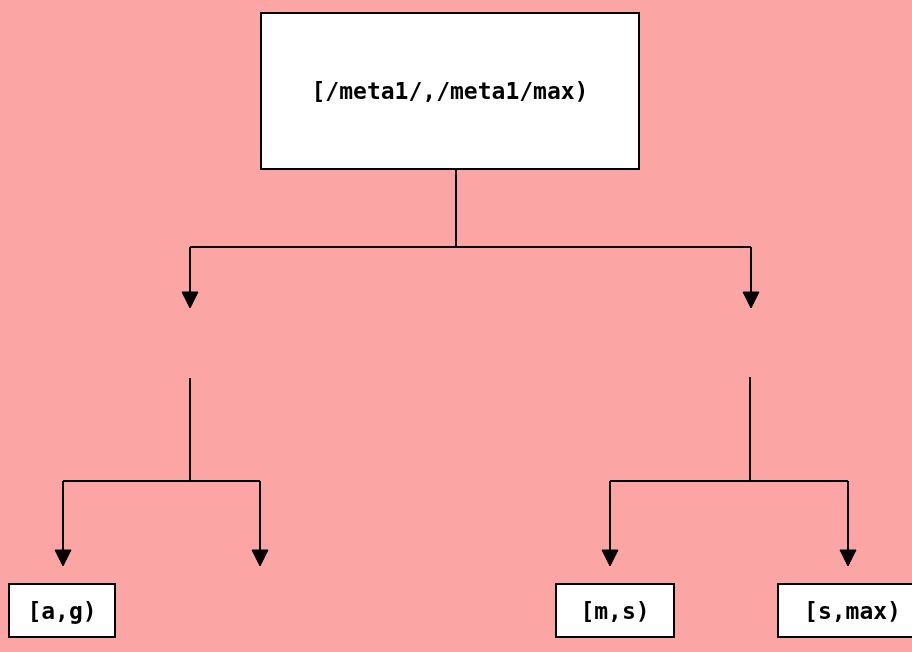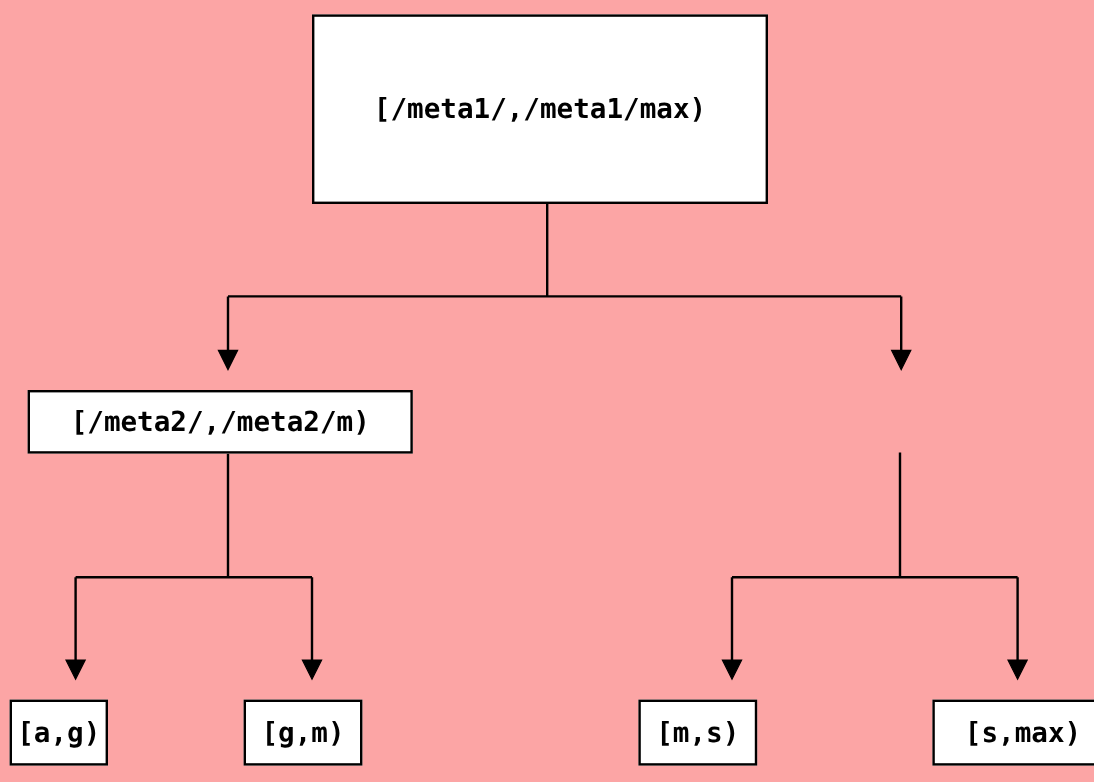--- a/index.html
+++ b/index.html
@@ -65,34 +65,28 @@
 
     <path class="edge-line" d="M750,377 L750,481 M610,481 L848,481 M610,481 L610,551 M848,481 L848,551"></path>
     <polygon class="arrowhead" points="602,550 618,550 610,566"></polygon>
     <polygon class="arrowhead" points="840,550 856,550 848,566"></polygon>
   </svg>
 
   <div class="node" style="left:260px; top:12px; width:380px; height:158px;">
     <span class="node-label">[/meta1/,/meta1/max)</span>
   </div>
 
-  <div class="node" style="left:23px; top:325px; width:321px; height:53px;">
-    <span class="node-label">[/meta2/,/meta2/m)</span>
+
+
+  <div class="node" style="left:8px; top:583px; width:108px; height:55px;">
+    <span class="node-label">[a,g)</span>
   </div>
 
 
-  <div class="node" style="left:8px; top:583px; width:82px; height:55px;">
-    <span class="node-label">[a,g)</span>
-  </div>
-
-  <div class="node" style="left:203px; top:583px; width:99px; height:55px;">
-    <span class="node-label">[g,m)</span>
-  </div>
-
-  <div class="node" style="left:532px; top:583px; width:99px; height:55px;">
+  <div class="node" style="left:555px; top:583px; width:120px; height:55px;">
     <span class="node-label">[m,s)</span>
   </div>
 
   <div class="node" style="left:777px; top:583px; width:151px; height:55px;">
     <span class="node-label">[s,max)</span>
   </div>
 
 </div>
 
 </body></html>

